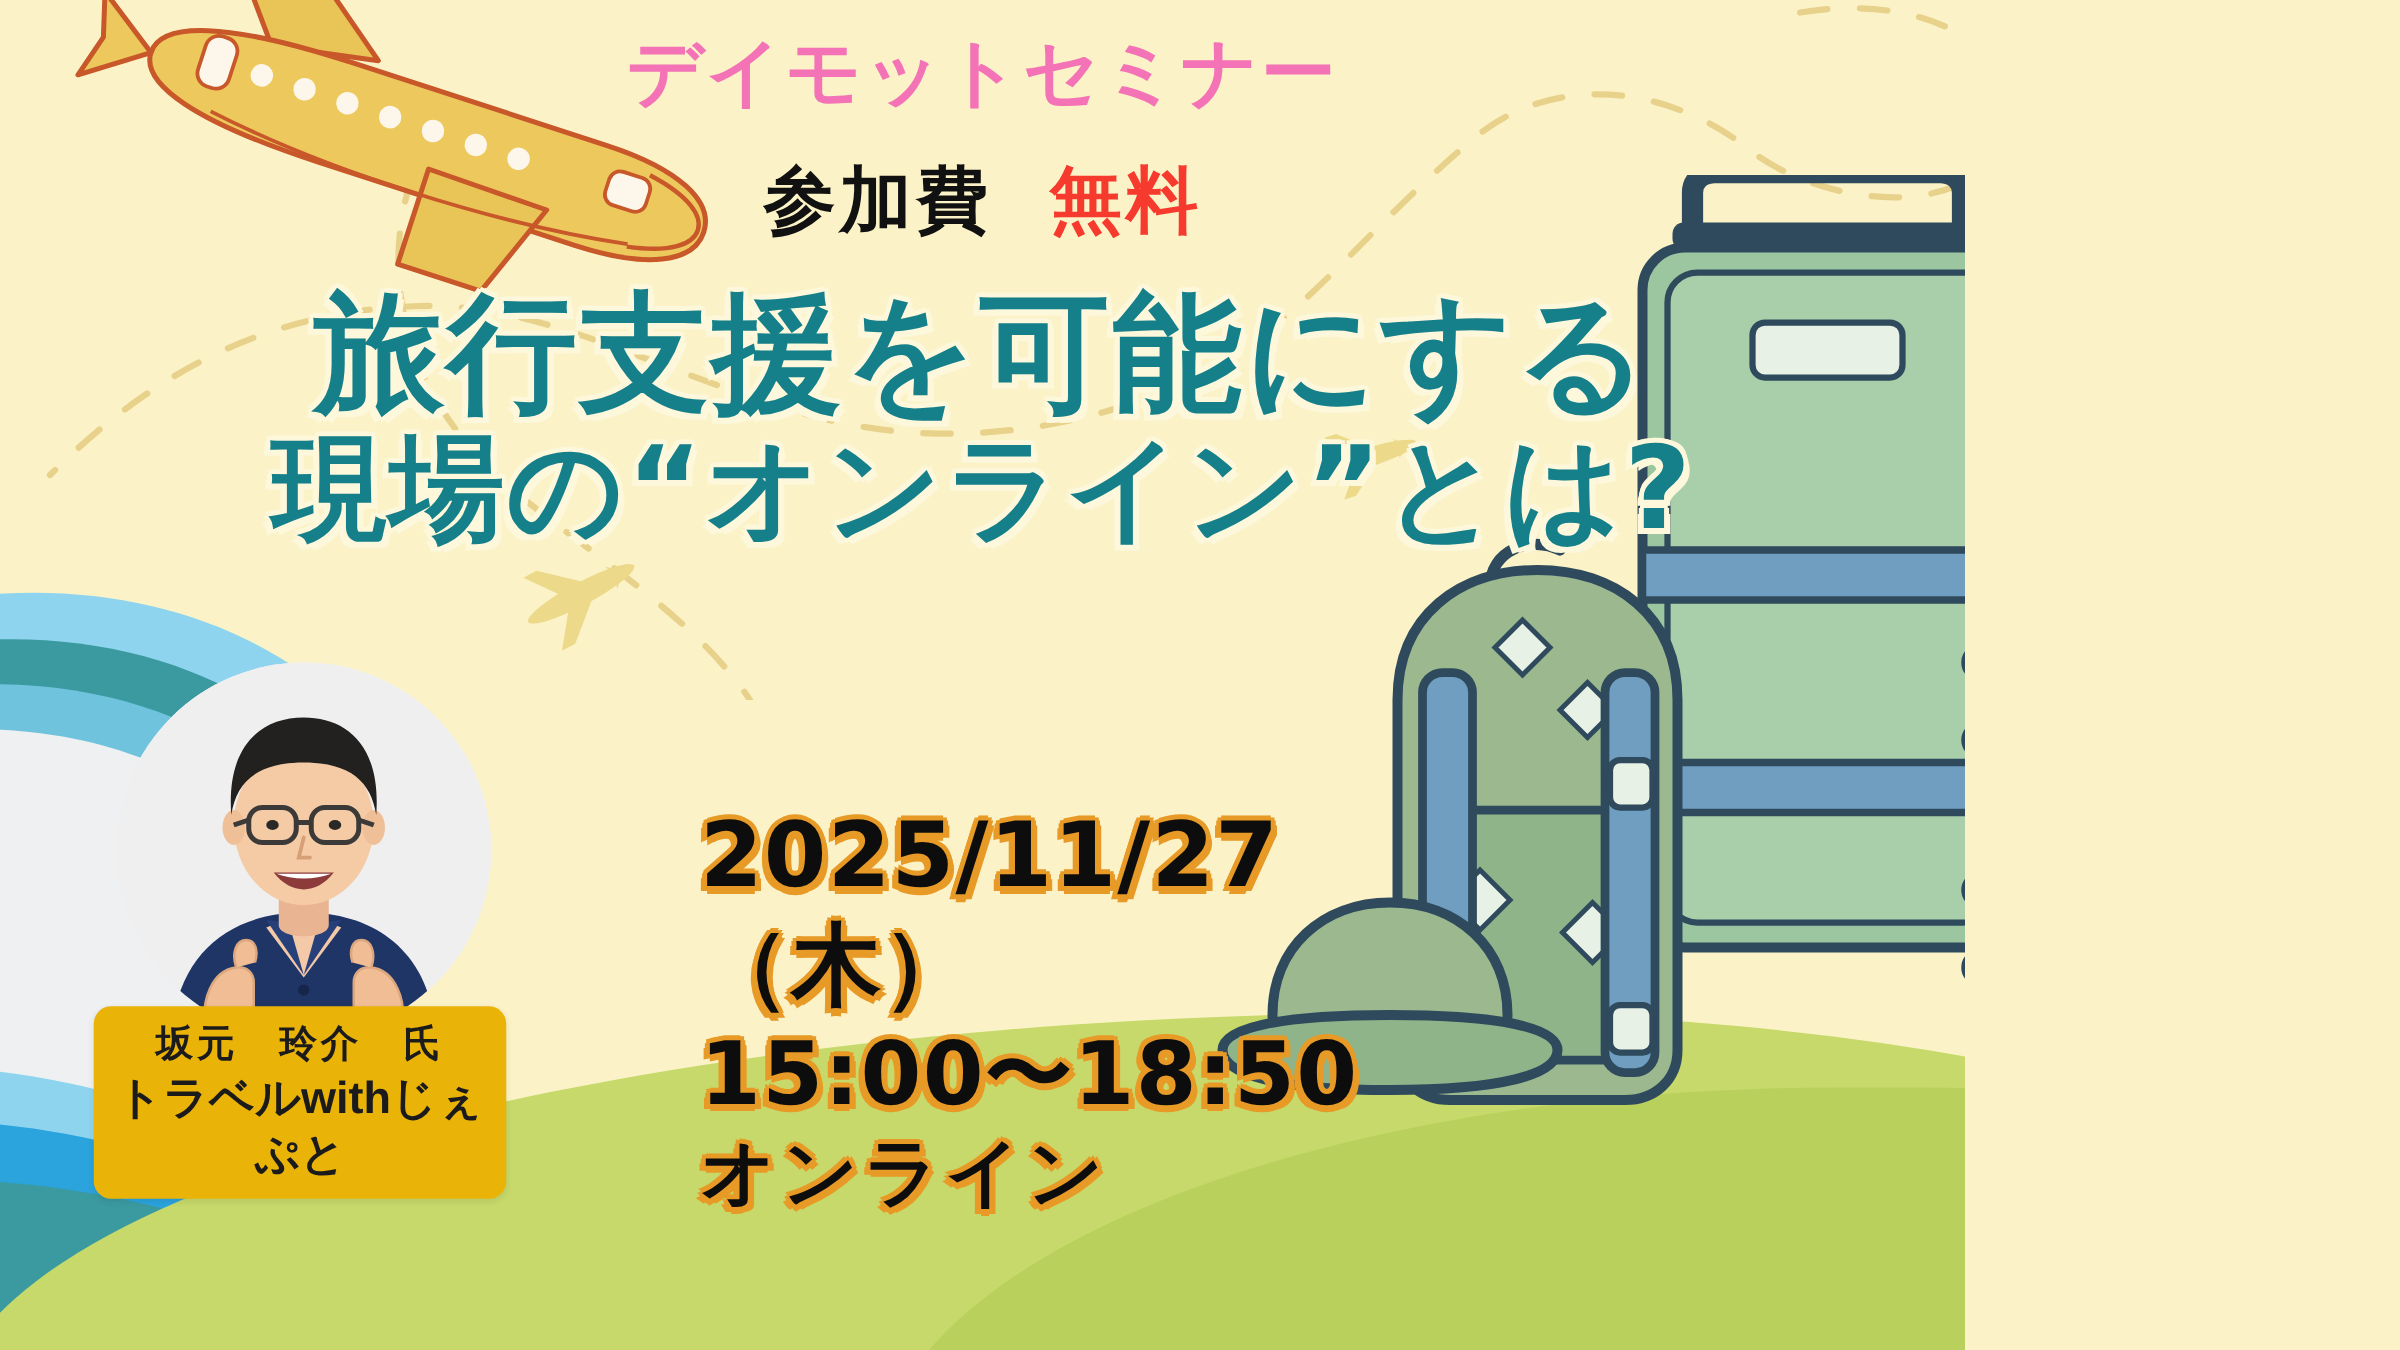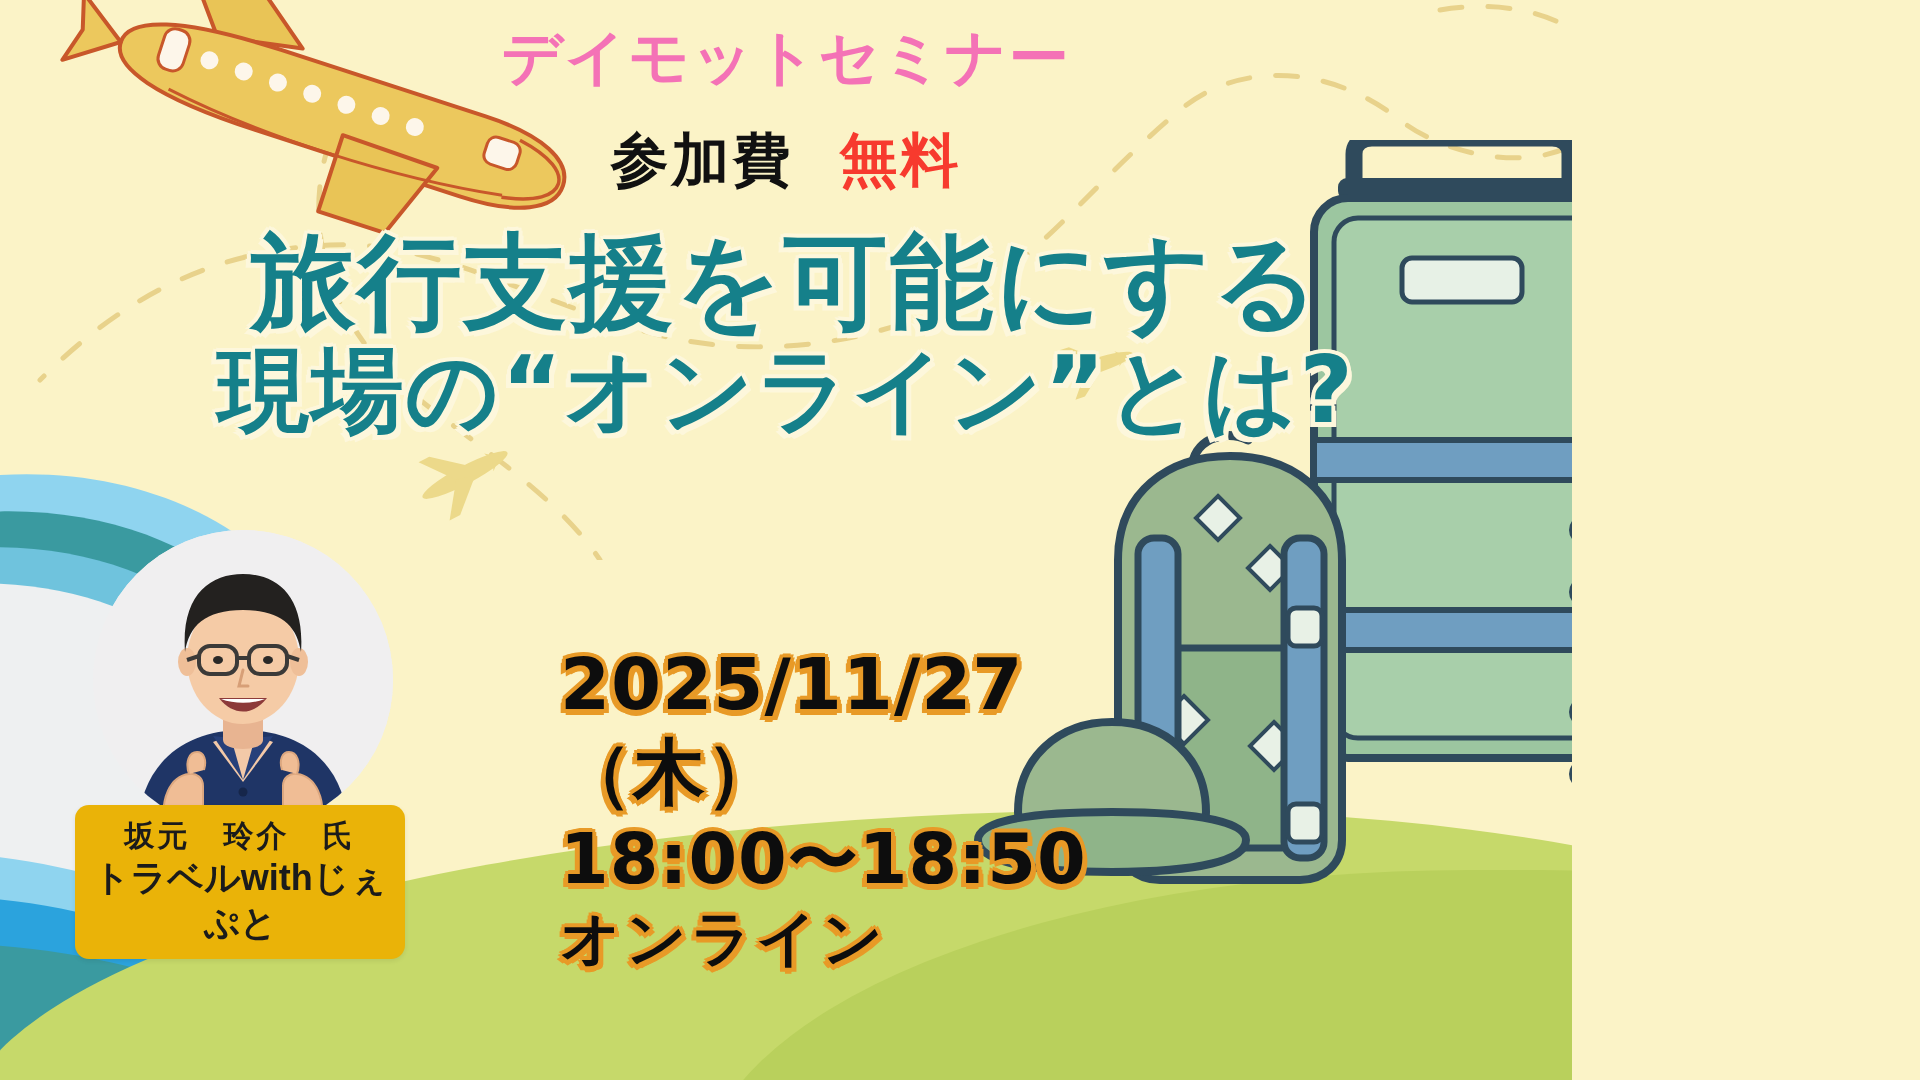--- a/index.html
+++ b/index.html
@@ -291,21 +291,21 @@
     <span class="feeValue">無料</span>
   </div>
 
   <div class="titleBlock">
     <div class="titleLine titleLine1">旅行支援を可能にする</div>
     <div class="titleLine titleLine2">現場の“オンライン”とは?</div>
   </div>
 
   <div class="infoBlock">
     <div class="infoLine l1">2025/11/27（木）</div>
-    <div class="infoLine l2">18:00〜18:50</div>
+    <div class="infoLine l2">15:00〜18:50</div>
     <div class="infoLine l3">オンライン</div>
   </div>
 
   <div class="speaker">
     <div class="portraitCircle">
       <svg width="300" height="300" viewBox="0 0 300 300" xmlns="http://www.w3.org/2000/svg">
         <rect width="300" height="300" fill="#f0eff0"></rect>
 
         <path d="M44,300 C48,232 92,200 150,200 C208,200 252,232 256,300 Z" fill="#1f3566"></path>
 

